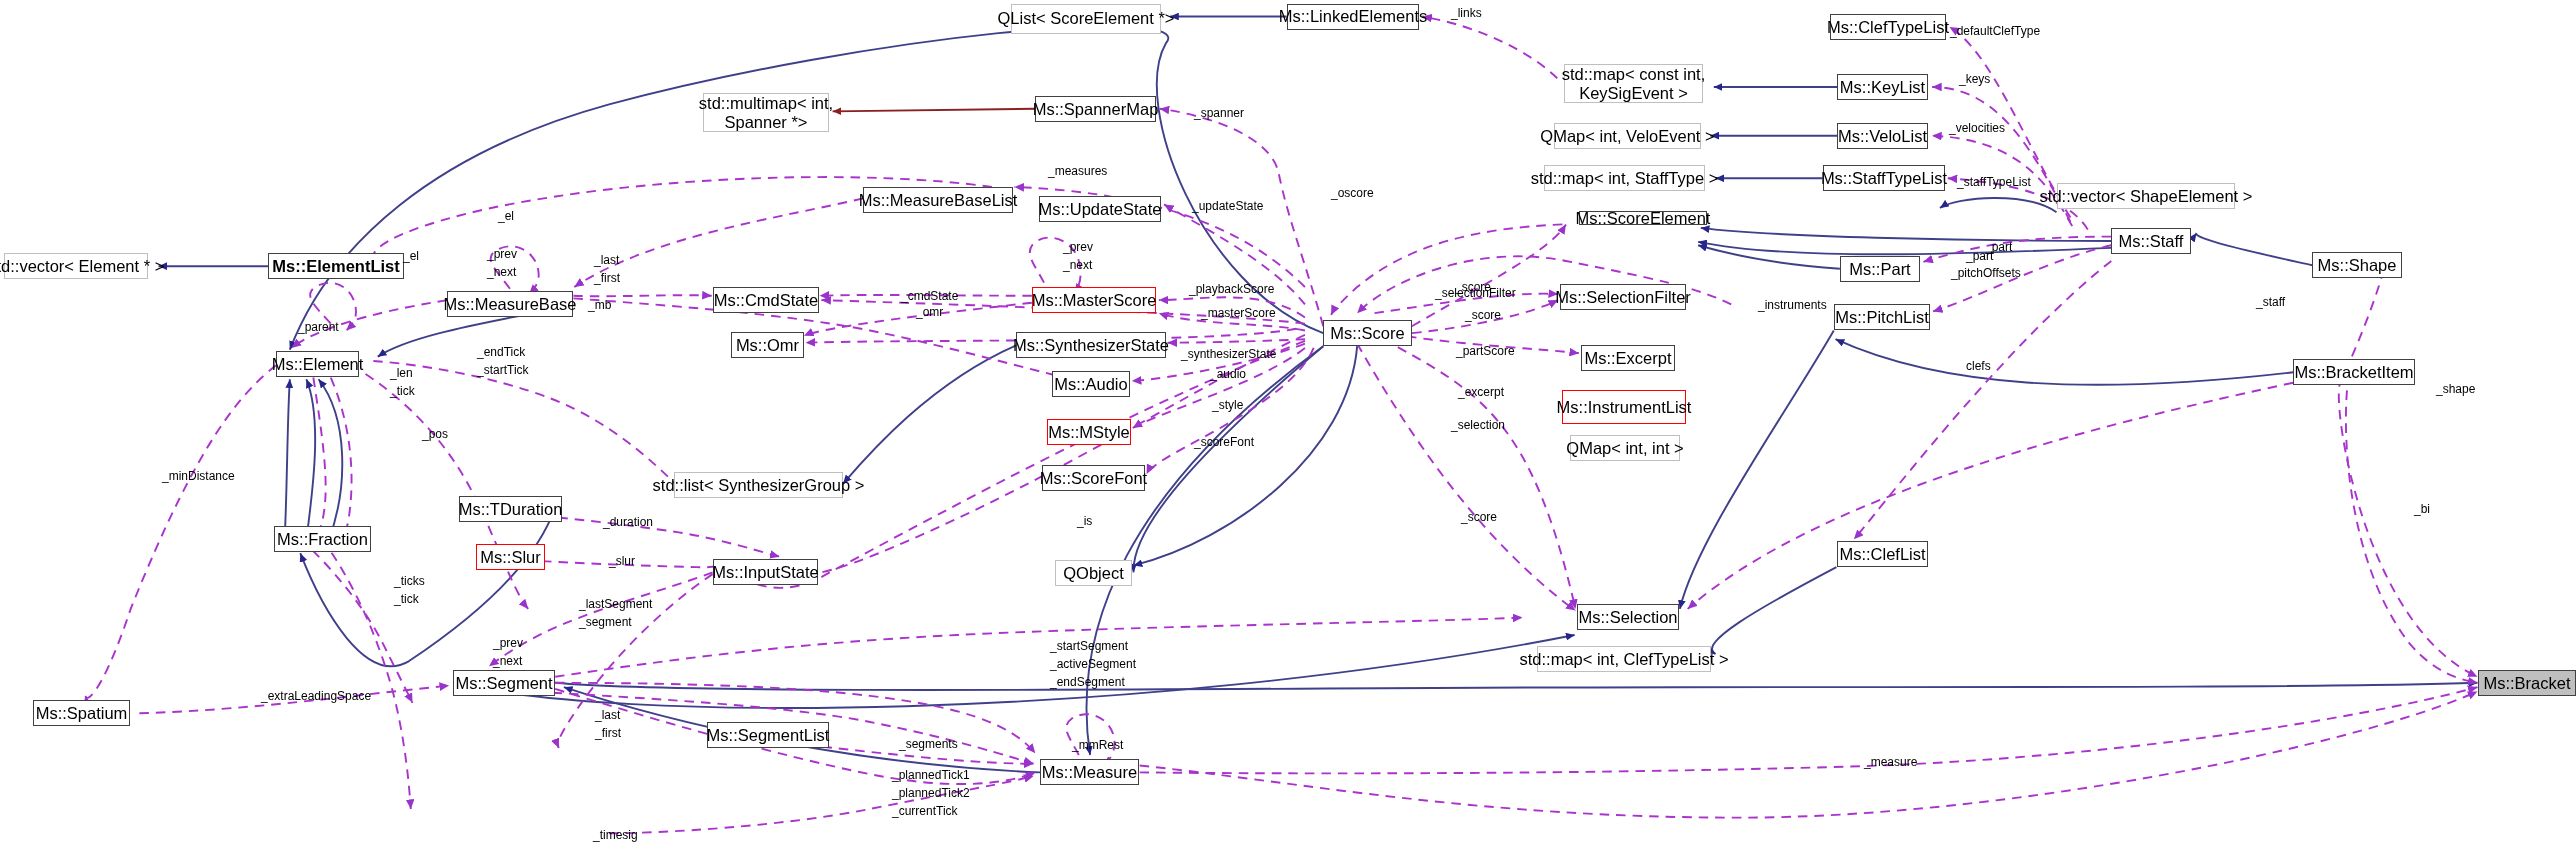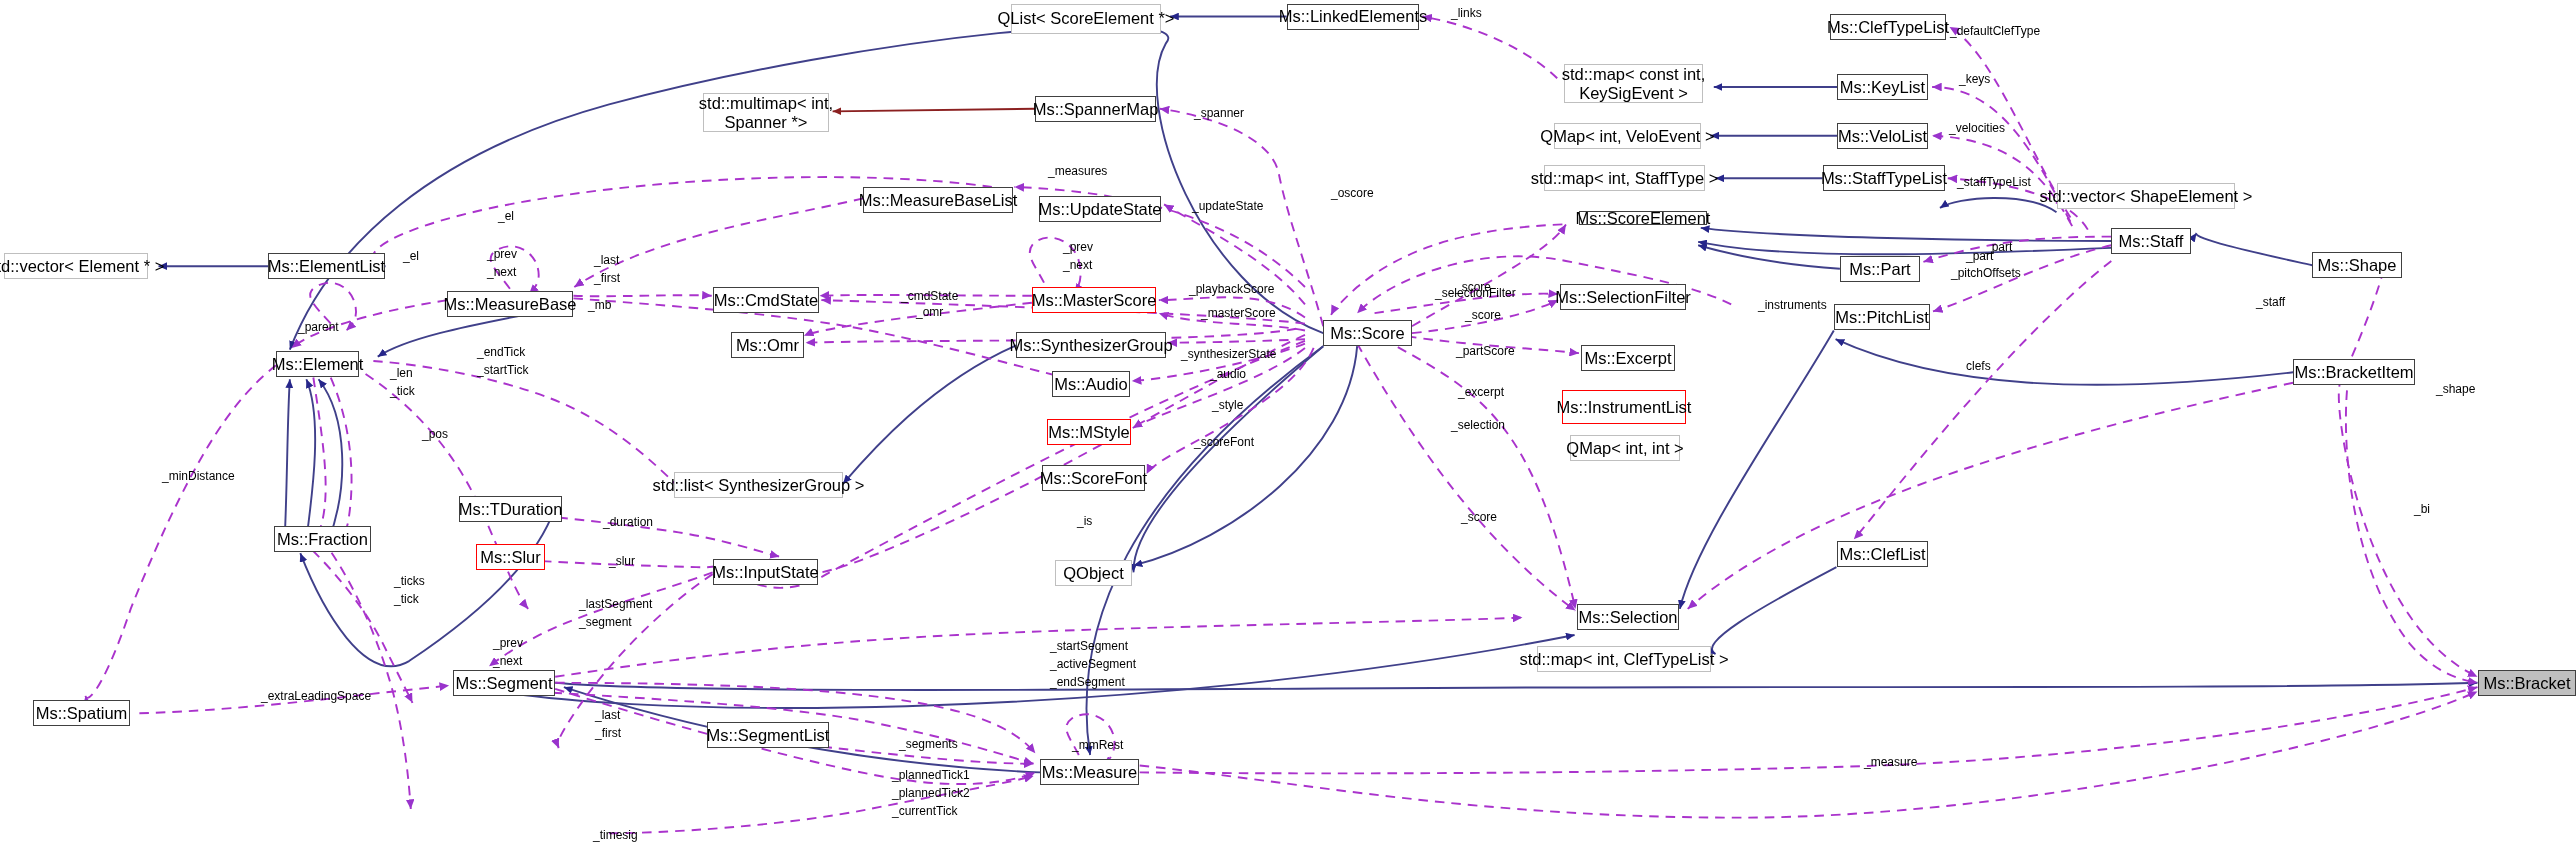--- a/index.html
+++ b/index.html
@@ -172,31 +172,31 @@
     <div class="node faint" style="left: 1554px; top: 123px; width: 147px; height: 26px;">QMap&lt; int, VeloEvent &gt;</div>
     <div class="node" style="left: 1837px; top: 123px; width: 91px; height: 26px;">Ms::VeloList</div>
     <div class="node faint" style="left: 1544px; top: 165px; width: 161px; height: 26px;">std::map&lt; int, StaffType &gt;</div>
     <div class="node" style="left: 1823px; top: 165px; width: 122px; height: 26px;">Ms::StaffTypeList</div>
     <div class="node" style="left: 863px; top: 187px; width: 150px; height: 26px;">Ms::MeasureBaseList</div>
     <div class="node" style="left: 1039px; top: 196px; width: 122px; height: 26px;">Ms::UpdateState</div>
     <div class="node faint" style="left: 2057px; top: 183px; width: 178px; height: 26px;">std::vector&lt; ShapeElement &gt;</div>
     <div class="node" style="left: 1554px; top: 211px; width: 128px; height: 14px; margin-left: 25px;">Ms::ScoreElement</div>
     <div class="node" style="left: 2111px; top: 228px; width: 80px; height: 26px;">Ms::Staff</div>
     <div class="node faint" style="left: 4.3px; top: 253px; width: 144px; height: 26px;">std::vector&lt; Element * &gt;</div>
-    <div class="node" style="left: 268px; top: 253px; width: 117px; height: 26px;">Ms::ElementList</div>
+    <div class="node" style="left: 268px; top: 253px; width: 136px; height: 26px; font-weight: bold;">Ms::ElementList</div>
     <div class="node" style="left: 2312px; top: 252px; width: 90px; height: 26px;">Ms::Shape</div>
     <div class="node" style="left: 1840px; top: 256px; width: 80px; height: 26px;">Ms::Part</div>
     <div class="node" style="left: 447px; top: 291px; width: 126px; height: 26px;">Ms::MeasureBase</div>
     <div class="node" style="left: 713px; top: 287px; width: 106px; height: 26px;">Ms::CmdState</div>
     <div class="node red" style="left: 1032px; top: 287px; width: 124px; height: 26px;">Ms::MasterScore</div>
     <div class="node" style="left: 1560px; top: 284px; width: 126px; height: 26px;">Ms::SelectionFilter</div>
     <div class="node" style="left: 1834px; top: 304px; width: 96px; height: 26px;">Ms::PitchList</div>
     <div class="node" style="left: 276px; top: 351px; width: 83px; height: 26px;">Ms::Element</div>
     <div class="node" style="left: 731px; top: 332px; width: 73px; height: 26px;">Ms::Omr</div>
-    <div class="node" style="left: 1016px; top: 332px; width: 150px; height: 26px;">Ms::SynthesizerGroup</div>
+    <div class="node" style="left: 1016px; top: 332px; width: 150px; height: 26px;">Ms::SynthesizerState</div>
     <div class="node" style="left: 1323px; top: 320px; width: 89px; height: 26px;">Ms::Score</div>
     <div class="node" style="left: 1581px; top: 345px; width: 94px; height: 26px;">Ms::Excerpt</div>
     <div class="node" style="left: 2293px; top: 359px; width: 122px; height: 26px;">Ms::BracketItem</div>
     <div class="node" style="left: 1052px; top: 371px; width: 78px; height: 26px;">Ms::Audio</div>
     <div class="node red" style="left: 1562px; top: 390px; width: 124px; height: 34px;">Ms::InstrumentList</div>
     <div class="node red" style="left: 1047px; top: 419px; width: 84px; height: 26px;">Ms::MStyle</div>
     <div class="node faint" style="left: 1570px; top: 435px; width: 110px; height: 26px;">QMap&lt; int, int &gt;</div>
     <div class="node faint" style="left: 674px; top: 472px; width: 169px; height: 26px;">std::list&lt; SynthesizerGroup &gt;</div>
     <div class="node" style="left: 1042px; top: 465px; width: 103px; height: 26px;">Ms::ScoreFont</div>
     <div class="node" style="left: 459px; top: 496px; width: 103px; height: 26px;">Ms::TDuration</div>

